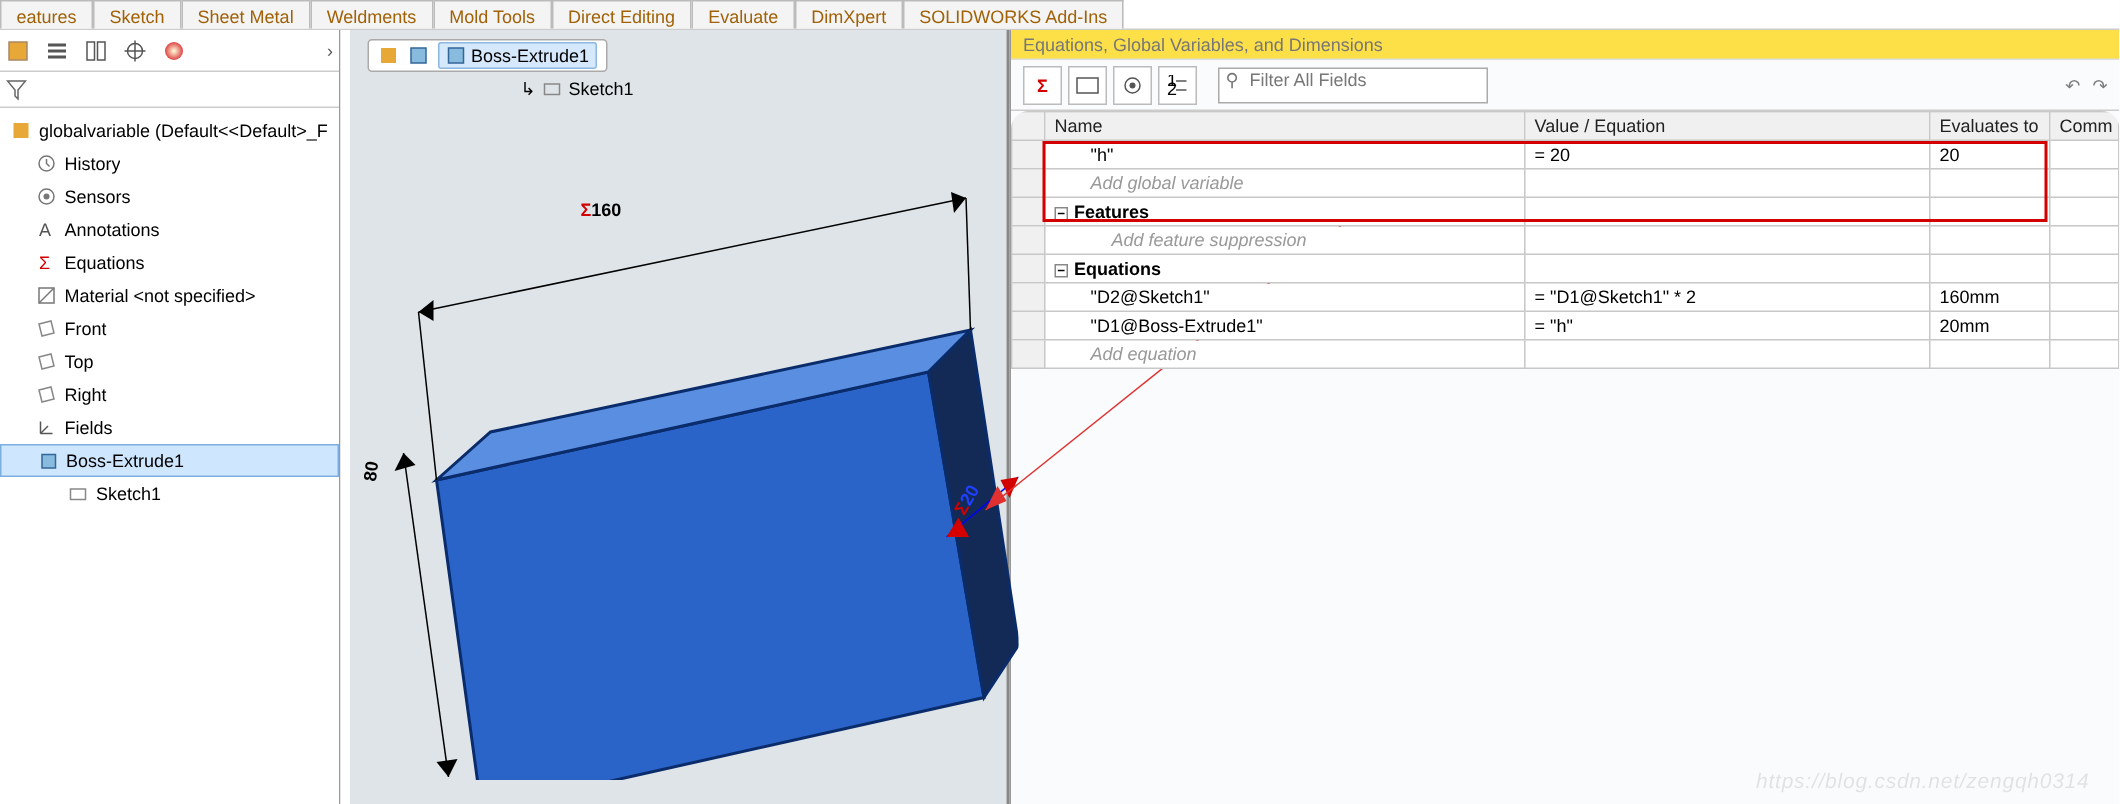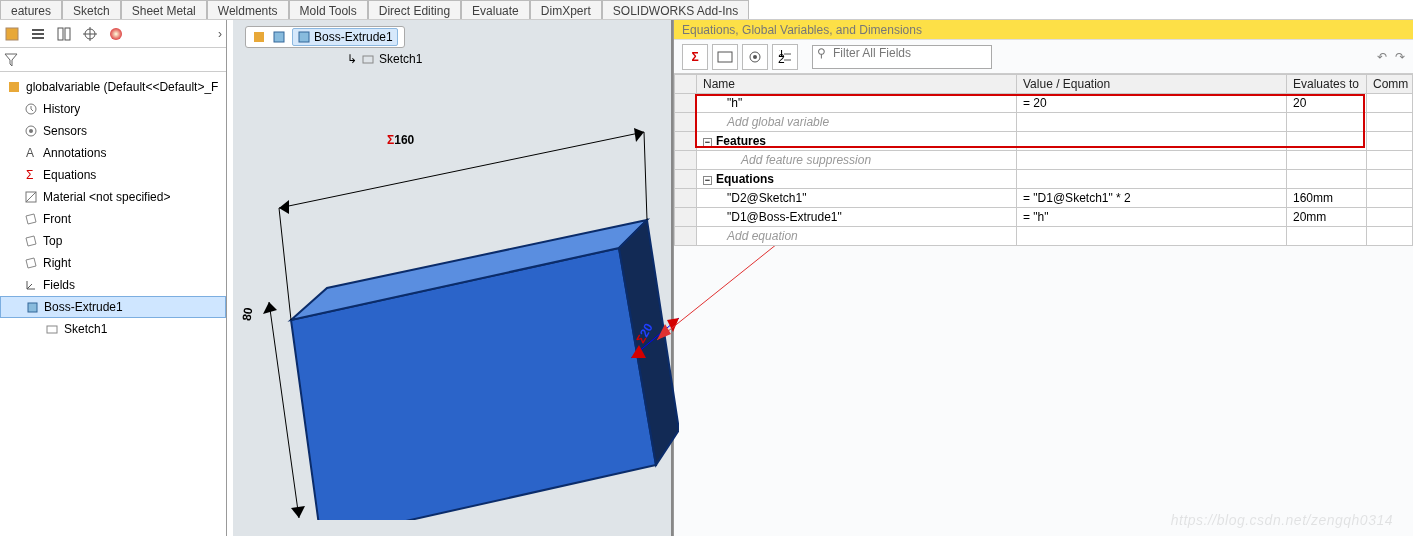--- a/index.html
+++ b/index.html
@@ -1,20 +1,20 @@
 <!DOCTYPE html>
 <html><head>
 <meta charset="utf-8">
 <style>
 * { box-sizing: border-box; margin: 0; padding: 0; font-family: "Segoe UI", Arial, sans-serif; font-size: 12px; }
 body { background: #fff; width: 1413px; height: 536px; overflow: hidden; display: flex; flex-direction: column; }
 
 .top-row { display: flex; height: 20px; border-bottom: 1px solid #ccc; overflow: hidden; }
 .left-tabs { display: flex; background: #f0f0f0; height: 20px; }
-.tab { padding: 3px 10px; border: 1px solid #bbb; border-bottom: none; background: #f4f4f4; color: #404040; cursor: pointer; white-space: nowrap; text-align: right; }
+.tab { padding: 3px 10px; border: 1px solid #bbb; border-bottom: none; background: #f4f4f4; color: #a16207; cursor: pointer; white-space: nowrap; text-align: right; }
 .tab:first-child { border-left: 1px solid #bbb; }
 
 .main { flex: 1; display: flex; overflow: hidden; }
 
 
 .left-panel { width: 227px; display: flex; flex-direction: column; border-right: 1px solid #999; background: #fff; }
 .left-iconbar { display: flex; align-items: center; height: 28px; border-bottom: 1px solid #ccc; padding: 0 4px; gap: 10px; }
 .ico { width: 16px; height: 16px; display: inline-flex; align-items: center; justify-content: center; }
 .left-filterbar { height: 24px; border-bottom: 1px solid #ccc; display: flex; align-items: center; padding-left: 4px; }
 .tree { flex: 1; padding: 4px 0; overflow: auto; }
@@ -36,21 +36,21 @@
 .sigma { color: #d40000; font-weight: bold; }
 
 
 .right-panel { width: 740px; display: flex; flex-direction: column; border-left: 1px solid #999; background: #fafbfc; }
 .right-title { height: 20px; color: #777; padding: 3px 8px; border-bottom: 1px solid #ddd; background:#fde047;}
 .right-toolbar { height: 34px; display: flex; align-items: center; padding: 4px 8px; gap: 4px; border-bottom: 1px solid #ccc; }
 .right-toolbar .btn { width: 26px; height: 26px; border: 1px solid #bbb; background: #fff; display: flex; align-items: center; justify-content: center; cursor: pointer; }
 .filter-input { margin-left: 10px; height: 24px; width: 180px; border: 1px solid #aaa; padding: 0 4px 0 20px; background: #fff; position: relative; color:#777;}
 .undo-redo { margin-left: auto; display: flex; gap: 8px; opacity: .5; }
 
-.eq-table { flex: 1; overflow: auto; }
+.eq-table { flex: 1; overflow: auto; border-radius: 12px; }
 .eq-table table { width: 100%; border-collapse: collapse; table-layout: fixed; }
 .eq-table th, .eq-table td { border: 1px solid #c8c8c8; padding: 2px 6px; text-align: left; height: 18px; background:#fff; vertical-align: middle; white-space: nowrap; overflow: hidden; }
 .eq-table th { background: #f0f0f0; font-weight: normal; color: #222; }
 .eq-table .col-idx { width: 22px; text-align: center; background: #f0f0f0; }
 .eq-table .section td.name { font-weight: bold; }
 .eq-table .placeholder { color: #999; font-style: italic; }
 .eq-table tr td:first-child { background:#f0f0f0; }
 .exp { display:inline-block; width:9px; height:9px; border:1px solid #888; line-height:7px; text-align:center; margin-right:4px; font-size:9px; }
 .highlight-box { position: absolute; border: 2px solid #d30000; pointer-events:none; }
 

